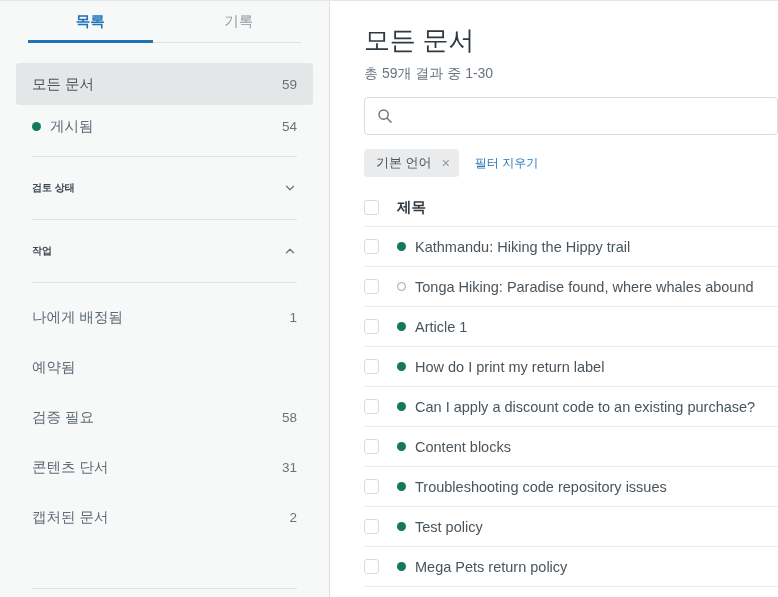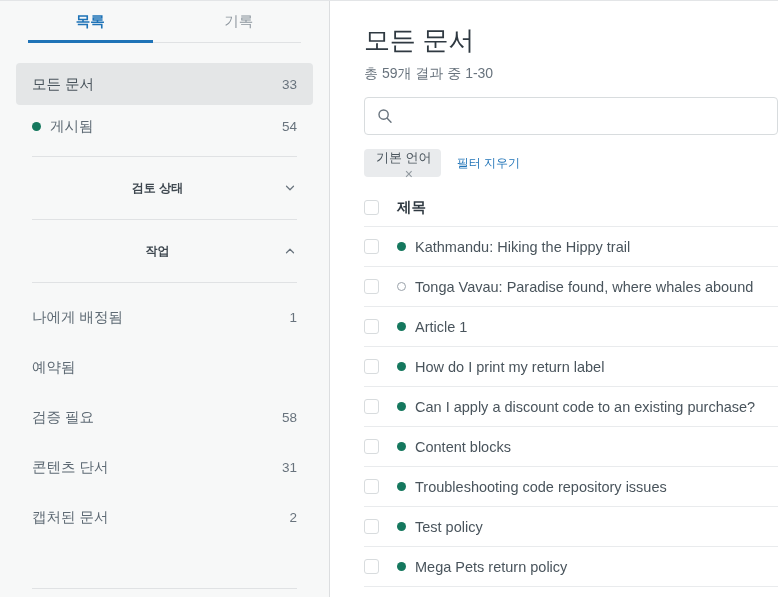--- a/index.html
+++ b/index.html
@@ -101,24 +101,23 @@
     background: #e0e2e4;
     margin: 9px 16px;
   }
 
   .section-head {
     display: flex;
     align-items: center;
     height: 44px;
     padding: 0 16px;
     cursor: pointer;
-    font-size: 12px;
+    font-size: 10px;
     font-weight: 700;
     color: #3f4850;
-    text-align: center;
   }
   .section-head .nav-label { flex: 1; }
   .chev {
     width: 14px; height: 14px;
     flex-shrink: 0;
     color: #68737d;
   }
 
   .sub-row {
     display: flex;
@@ -194,21 +193,20 @@
   #filter-chip {
     display: flex;
     align-items: center;
     background: #e9ebed;
     border-radius: 4px;
     height: 28px;
     padding: 0 9px 0 12px;
     font-size: 13px;
     color: #49545c;
     cursor: pointer;
-    flex-direction: column;
   }
   #chip-close {
     margin-left: 10px;
     color: #8f979e;
     font-size: 14px;
     line-height: 1;
     cursor: pointer;
   }
   #clear-filters {
     margin-left: 16px;
@@ -266,21 +264,21 @@
 <div id="sidebar">
 
   <div id="tabs">
       <div class="tab active">목록</div>
       <div class="tab">기록</div>
     </div>
 
   <div id="nav">
       <div class="nav-row selected">
         <span class="nav-label">모든 문서</span>
-        <span class="nav-count">33</span>
+        <span class="nav-count">59</span>
       </div>
       <div class="nav-row">
         <span class="status-dot published"></span>
         <span class="nav-label">게시됨</span>
         <span class="nav-count">54</span>
       </div>
       <div class="nav-divider"></div>
       <div class="section-head">
         <span class="nav-label">검토 상태</span>
         <span class="chev"><svg viewBox="0 0 14 16" width="14" height="14" fill="none" stroke="currentColor" stroke-width="1.4" stroke-linecap="round" stroke-linejoin="round">
@@ -354,21 +352,21 @@
             <div class="cb"></div>
             <div class="col-title">
               <span class="row-dot published"></span>
               <span class="row-title">Kathmandu: Hiking the Hippy trail</span>
             </div>
           </div>
           <div class="t-row">
             <div class="cb"></div>
             <div class="col-title">
               <span class="row-dot draft"></span>
-              <span class="row-title">Tonga Vavau: Paradise found, where whales abound</span>
+              <span class="row-title">Tonga Hiking: Paradise found, where whales abound</span>
             </div>
           </div>
           <div class="t-row">
             <div class="cb"></div>
             <div class="col-title">
               <span class="row-dot published"></span>
               <span class="row-title">Article 1</span>
             </div>
           </div>
           <div class="t-row">

